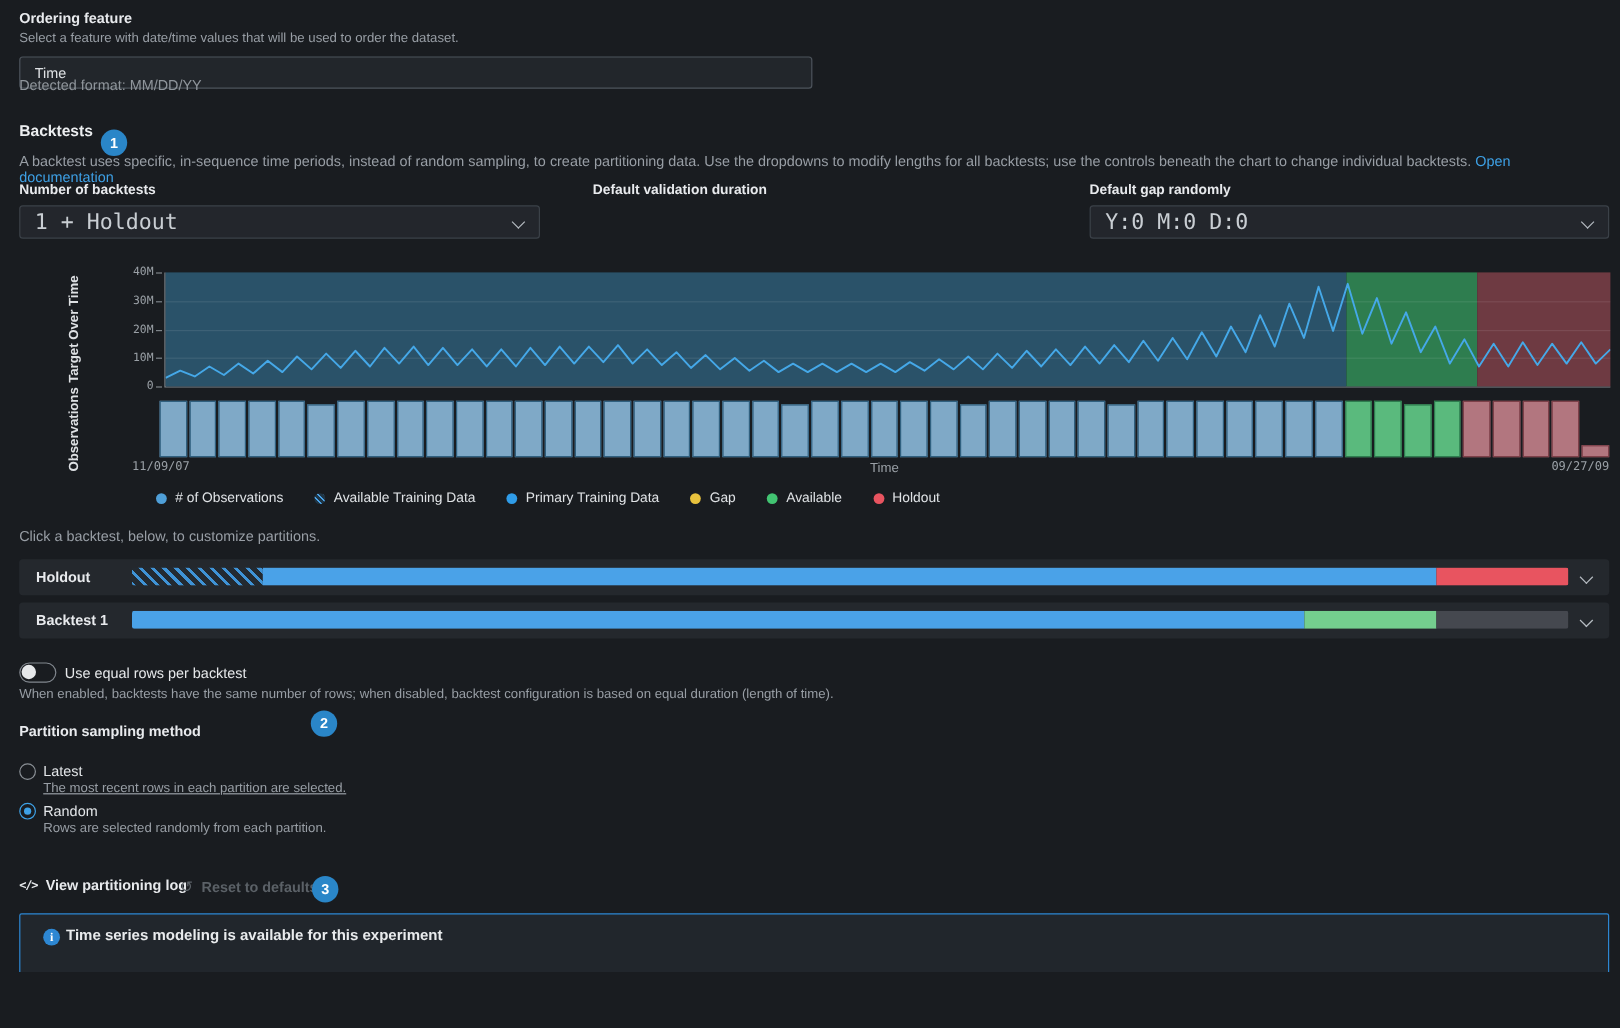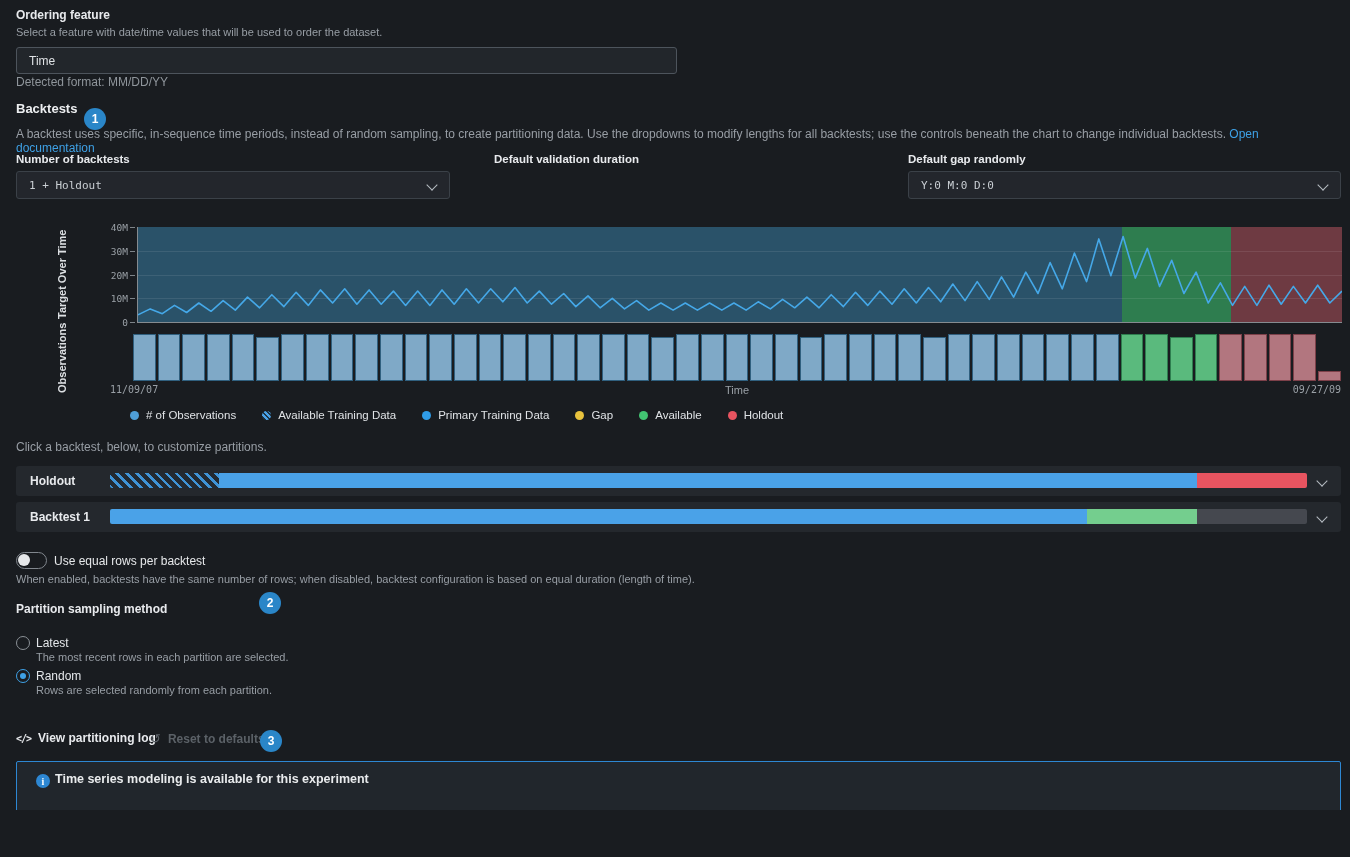--- a/index.html
+++ b/index.html
@@ -9,21 +9,21 @@
   .sec-label{font-weight:bold;font-size:12px;color:#e8eaed;}
   .sec-title{font-weight:bold;font-size:13px;color:#eceef0;}
   .desc{font-size:11px;color:#989ea5;}
   .desc12{font-size:12px;color:#989ea5;}
   .muted{color:#8f959b;}
   .link{color:#3ea1e6;cursor:pointer;}
   .inputbox{background:#22262b;border:1px solid #4d545c;border-radius:3px;height:27px;
             display:flex;align-items:center;padding:0 12px;box-sizing:border-box;color:#dfe2e5;}
   .selectbox{background:#23262c;border:1px solid #3b4148;border-radius:3px;height:28px;
             display:flex;align-items:center;padding:0 12px;box-sizing:border-box;cursor:pointer;}
-  .mono{font-family:"DejaVu Sans Mono",monospace;font-size:11px;color:#c9ced3;}
+  .mono{font-family:"DejaVu Sans Mono",monospace;font-size:18px;color:#c9ced3;}
   .chev{width:7px;height:7px;border-right:1.6px solid #b6bcc2;border-bottom:1.6px solid #b6bcc2;
         transform:rotate(45deg);display:inline-block;}
   .sel-chev{position:absolute;right:13px;top:9px;}
   .badge{position:absolute;width:22px;height:22px;border-radius:50%;background:#2a86c8;color:#fff;
          font-weight:bold;font-size:12px;display:flex;align-items:center;justify-content:center;}
   .vlabel{position:absolute;writing-mode:vertical-rl;transform:rotate(180deg);font-size:11px;
           font-weight:bold;color:#dde0e3;display:flex;align-items:center;justify-content:center;}
   .plot{position:absolute;left:137px;top:227px;width:1204px;height:95px;
         border-left:1px solid rgba(170,176,182,.75);border-bottom:1px solid rgba(170,176,182,.75);}
   .region{position:absolute;top:0;height:100%;}
@@ -69,21 +69,21 @@
 </head>
 <body>
 
 <div class="page">
 
   <div class="abs sec-label" style="left:16px;top:8px;">Ordering feature</div>
   <div class="abs desc" style="left:16px;top:26px;">Select a feature with date/time values that will be used to order the dataset.</div>
   <div class="abs inputbox" style="left:16px;top:47px;width:661px;">
     <span>Time</span>
   </div>
-  <div class="abs desc12 muted" style="left:16px;top:75px;text-align:right;">Detected format: MM/DD/YY</div>
+  <div class="abs desc12 muted" style="left:16px;top:64px;text-align:right;">Detected format: MM/DD/YY</div>
 
   <div class="abs sec-title" style="left:16px;top:101px;">Backtests</div>
   <div class="badge" style="left:84px;top:108px;">1</div>
   <div class="abs desc12" style="left:16px;top:127px;width:1320px;">
     <span>A backtest uses specific, in-sequence time periods, instead of random sampling, to create partitioning data. Use the dropdowns to modify lengths for all backtests; use the controls beneath the chart to change individual backtests.</span>
     <span class="link">Open documentation</span>
   </div>
 
   <div class="abs sec-label" style="left:16px;top:153px;font-size:11.5px;">Number of backtests</div>
   <div class="abs selectbox" style="left:16px;top:171px;width:434px;">
@@ -233,21 +233,21 @@
     <span class="knob"></span>
   </div>
   <div class="abs" style="left:54px;top:554px;font-size:12px;color:#e6e8ea;">Use equal rows per backtest</div>
   <div class="abs desc" style="left:16px;top:573px;">When enabled, backtests have the same number of rows; when disabled, backtest configuration is based on equal duration (length of time).</div>
 
   <div class="abs sec-label" style="left:16px;top:602px;">Partition sampling method</div>
   <div class="badge" style="left:259px;top:592px;">2</div>
 
   <div class="radio off" style="top:636px;"></div>
   <div class="abs opt-label" style="left:36px;top:636px;">Latest</div>
-  <div class="abs desc" style="left:36px;top:651px;">The most recent rows in each partition are selected.</div>
+  <div class="abs desc" style="left:36px;top:651px;text-decoration:underline;">The most recent rows in each partition are selected.</div>
 
   <div class="radio on" style="top:669px;"></div>
   <div class="abs opt-label" style="left:36px;top:669px;">Random</div>
   <div class="abs desc" style="left:36px;top:684px;">Rows are selected randomly from each partition.</div>
 
   <div class="action" style="left:16px;top:731px;color:#e8eaed;">
     <span class="code-ic">&lt;/&gt;</span>
     <span>View partitioning log</span>
   </div>
   <div class="action reset" style="left:150px;top:731px;">

